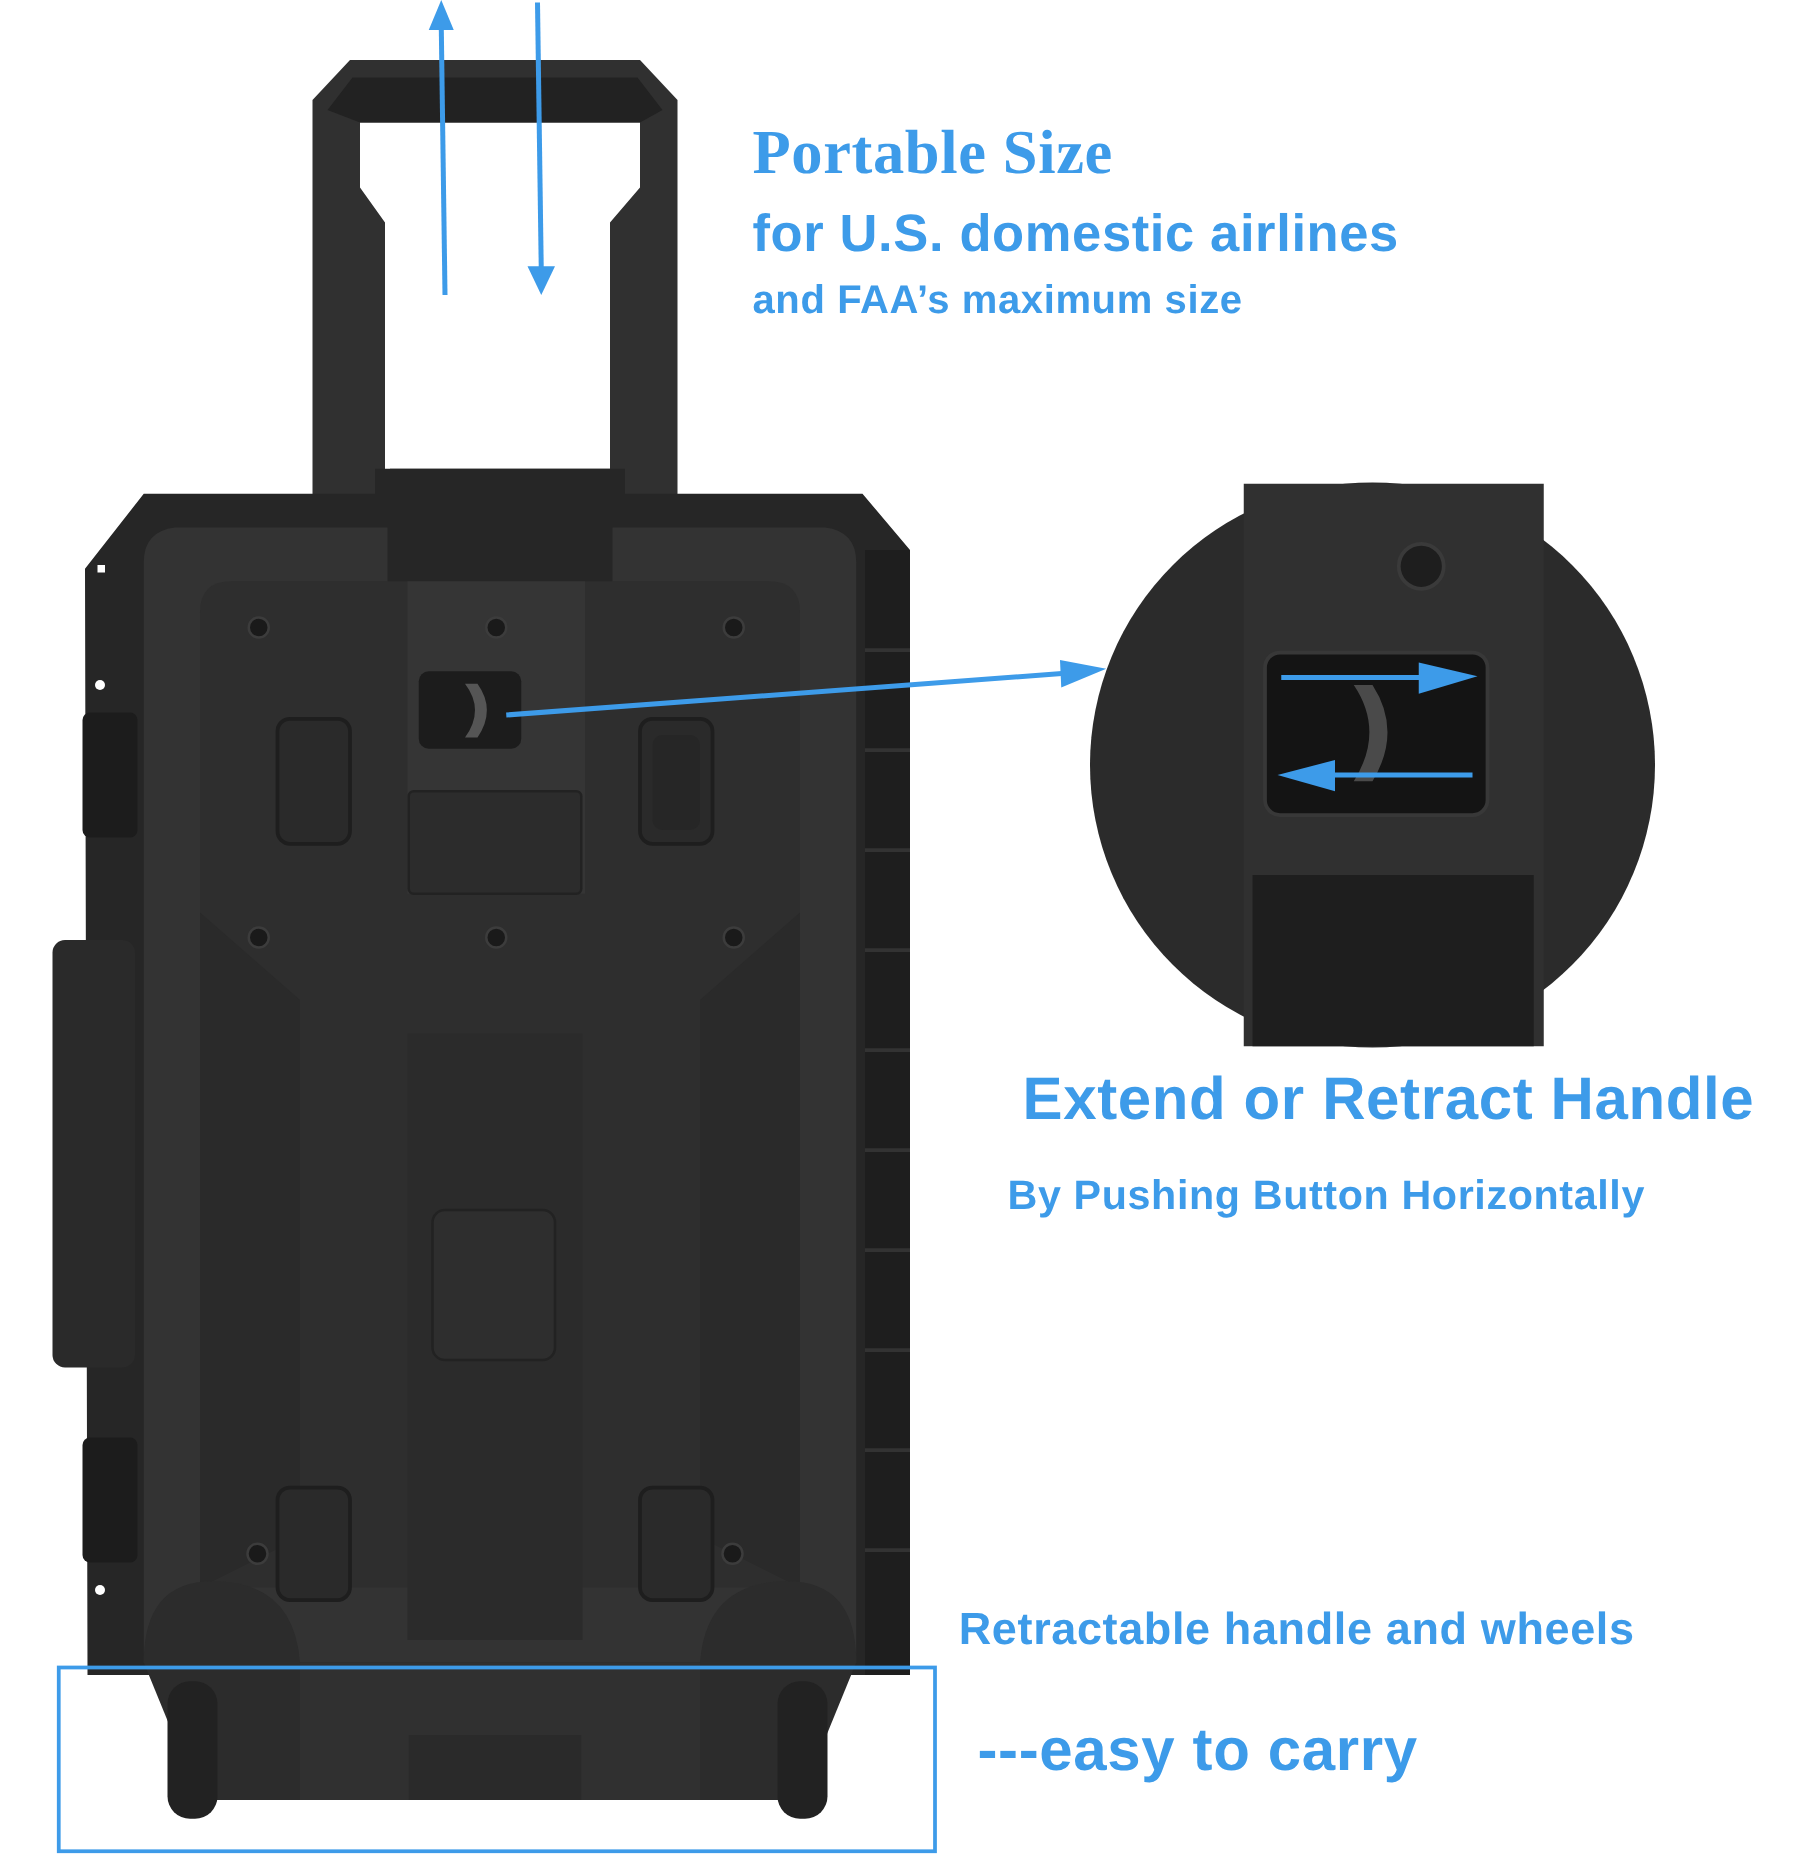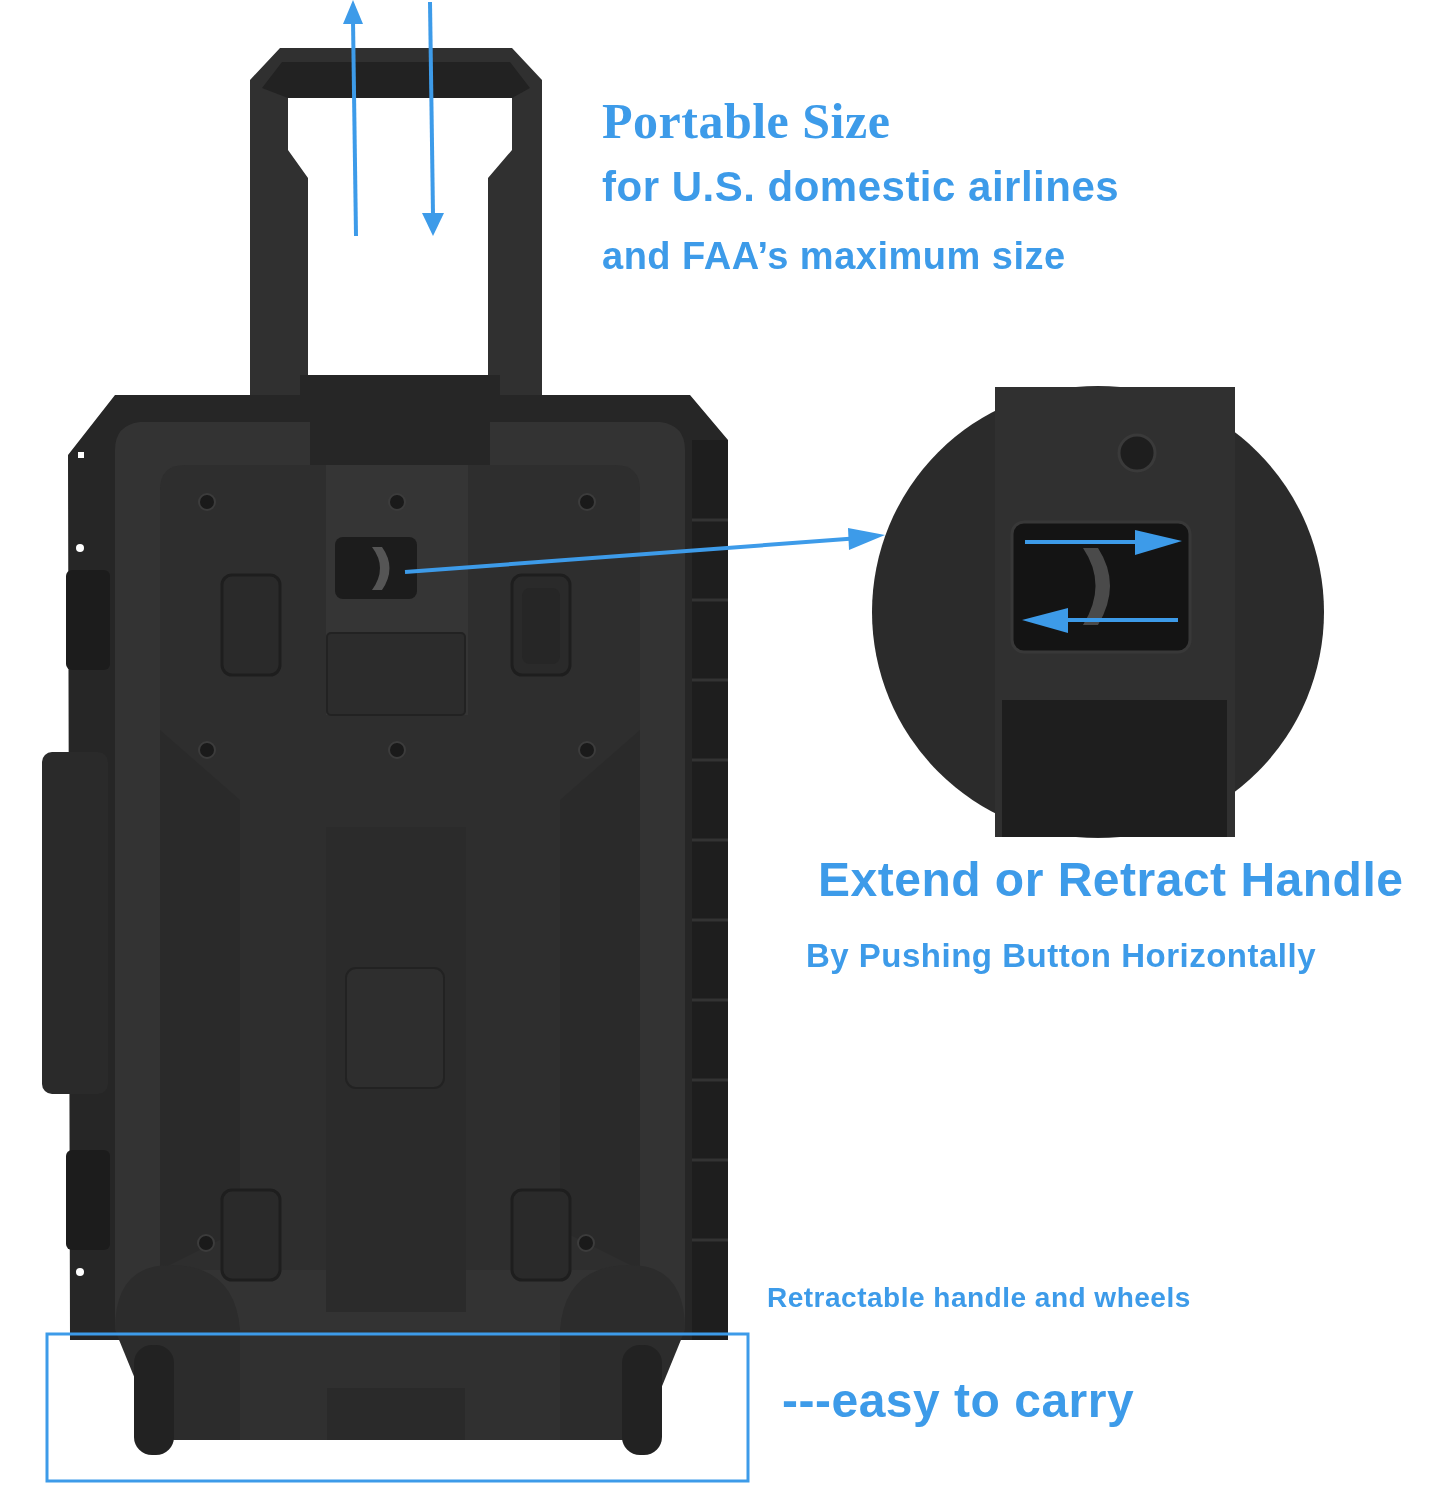--- a/index.html
+++ b/index.html
@@ -123,20 +123,20 @@
       <polygon points="1135,530 1182,541 1135,555" stroke="none"></polygon>
       <line x1="1178" y1="620" x2="1060" y2="620" stroke-width="4"></line>
       <polygon points="1068,608 1022,620 1068,633" stroke="none"></polygon>
 
       <rect x="47" y="1334" width="701" height="147" fill="none" stroke-width="3"></rect>
     </g>
   </svg>
 
   <div class="caption" style="left:602px; top:92px; font-size:50px;font-family:Liberation Serif, serif;">Portable Size</div>
   <div class="caption" style="left:602px; top:163px; font-size:42px;">for U.S. domestic airlines</div>
-  <div class="caption" style="left:602px; top:235px; font-size:38px;">and FAA’s maximum size</div>
+  <div class="caption" style="left:602px; top:221px; font-size:32px;">and FAA’s maximum size</div>
 
   <div class="caption" style="left:818px; top:852px; font-size:48px;">Extend or Retract Handle</div>
   <div class="caption" style="left:806px; top:937px; font-size:33px;text-align:center;">By Pushing Button Horizontally</div>
 
-  <div class="caption" style="left:767px; top:1282px; font-size:28px;">Retractable handle and wheels</div>
+  <div class="caption" style="left:767px; top:1282px; font-size:36px;">Retractable handle and wheels</div>
   <div class="caption" style="left:782px; top:1373px; font-size:48px;">---easy to carry</div>
 </div>
 
 </body></html>

